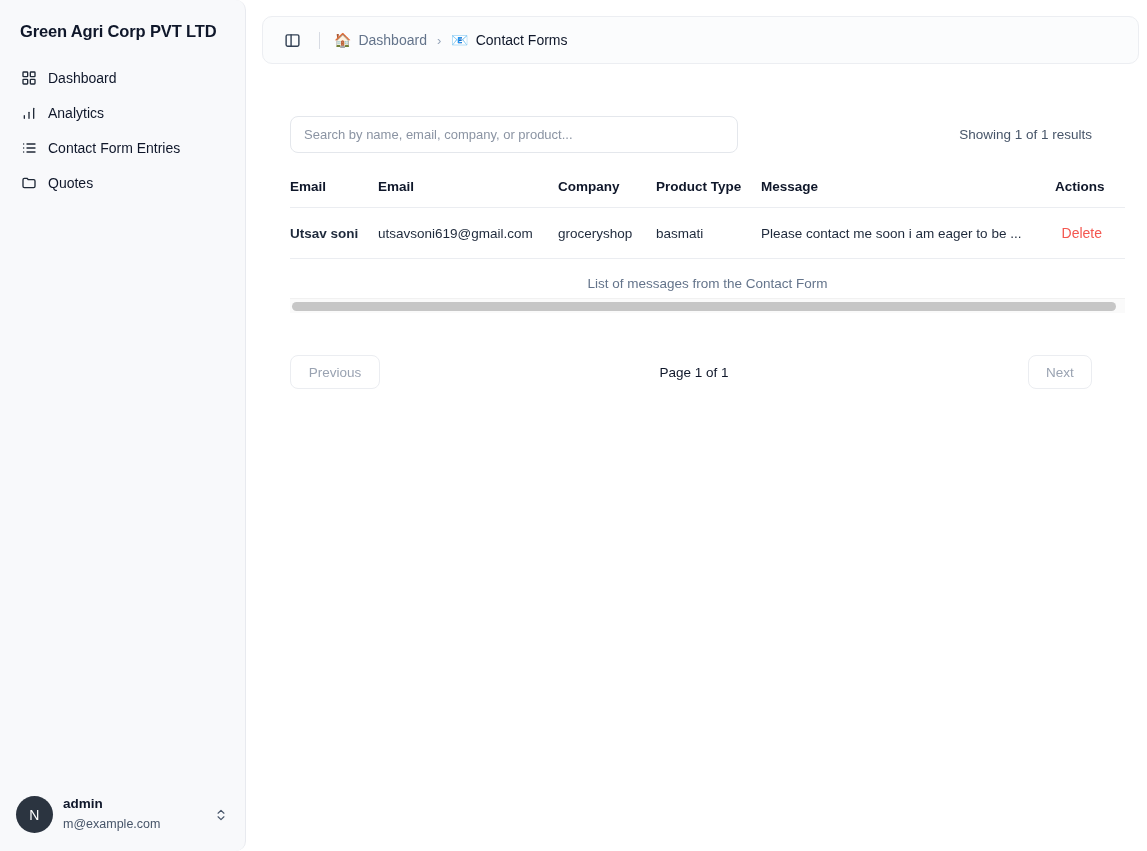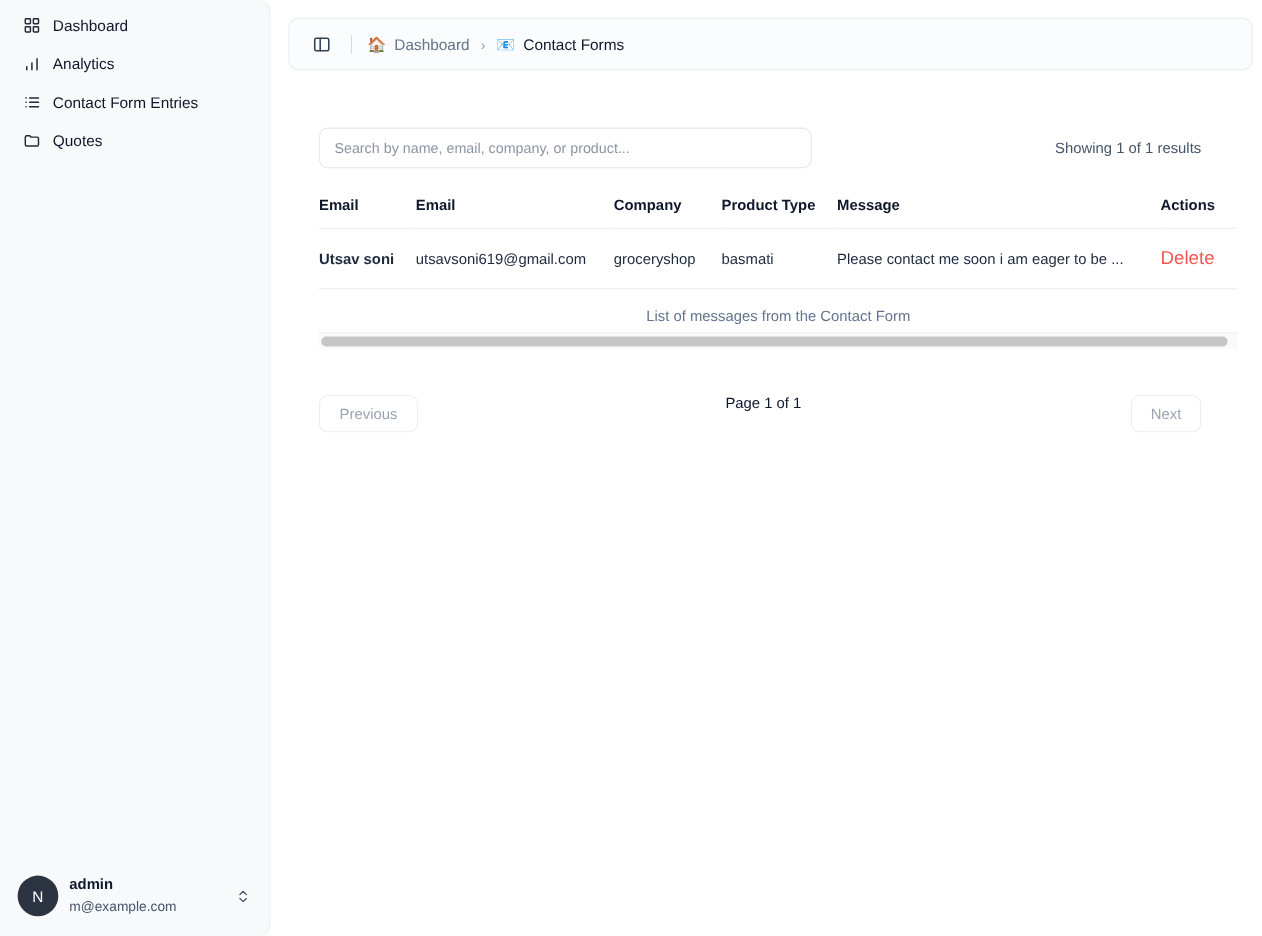--- a/index.html
+++ b/index.html
@@ -291,21 +291,21 @@
   .cell-message {
     color: #1e293b;
     overflow: hidden;
     text-overflow: ellipsis;
     white-space: nowrap;
     max-width: 280px;
   }
 
   .delete-link {
     color: #f4564f;
-    font-size: 17px;
+    font-size: 14px;
     cursor: pointer;
     padding-right: 23px;
     display: inline-block;
   }
 
   .table-caption {
     text-align: center;
     font-size: 13.5px;
     color: #64748b;
     padding: 17px 0 7px 0;
@@ -326,21 +326,21 @@
     width: 99.2%;
     background: #c6c6c6;
     border-radius: 5px;
     cursor: pointer;
   }
 
   
   .pagination {
     margin-top: 42px;
     display: flex;
-    align-items: flex-start;
+    align-items: center;
     justify-content: space-between;
     padding-right: 10px;
   }
 
   .page-btn {
     height: 34px;
     min-width: 90px;
     padding: 0 16px;
     border: 1px solid #ebedf1;
     border-radius: 8px;
@@ -358,20 +358,23 @@
     margin-left: -20px;
   }
 </style>
 </head>
 <body>
 
 <div class="app">
 
   <aside class="sidebar">
 
+    <div class="brand">
+      <div class="brand-title">Green Agri Corp PVT LTD</div>
+    </div>
 
     <nav class="nav">
 
       <div class="nav-item">
         <span class="nav-icon">
           <svg width="16" height="16" viewBox="0 0 24 24" fill="none" stroke="currentColor" stroke-width="2" stroke-linecap="round" stroke-linejoin="round">
             <rect x="3" y="3" width="7" height="7" rx="1"></rect>
             <rect x="14" y="3" width="7" height="7" rx="1"></rect>
             <rect x="14" y="14" width="7" height="7" rx="1"></rect>
             <rect x="3" y="14" width="7" height="7" rx="1"></rect>

